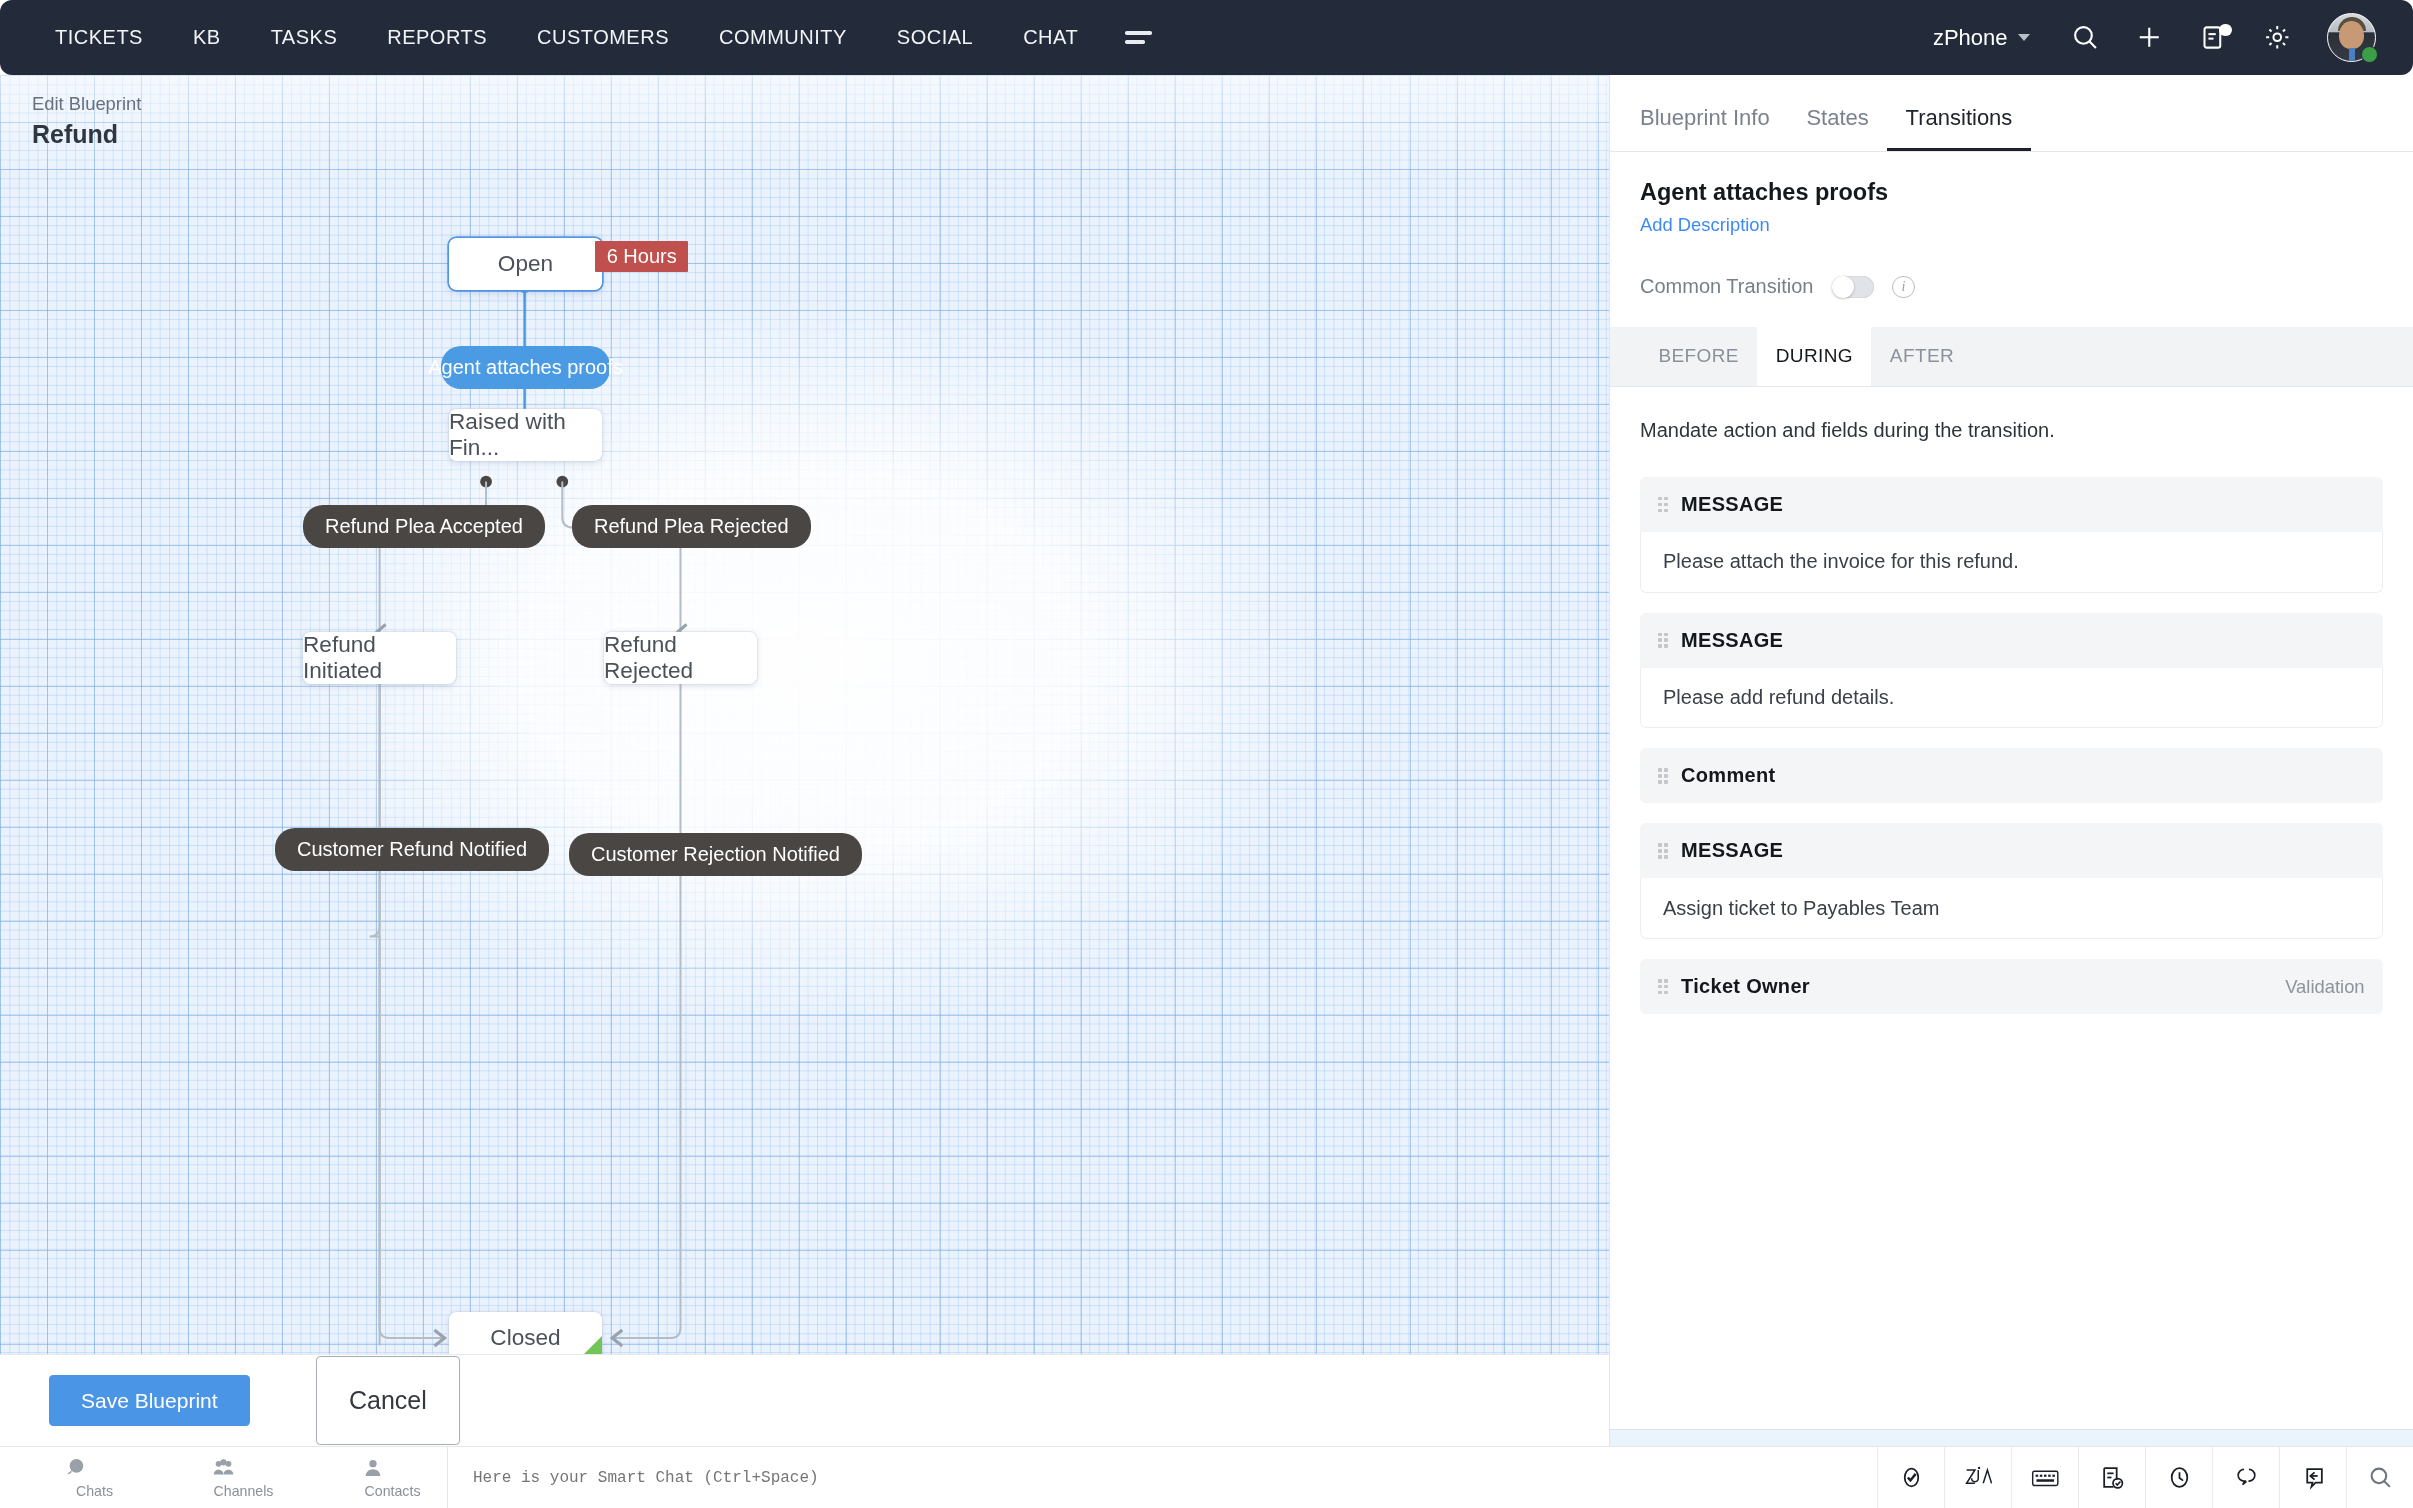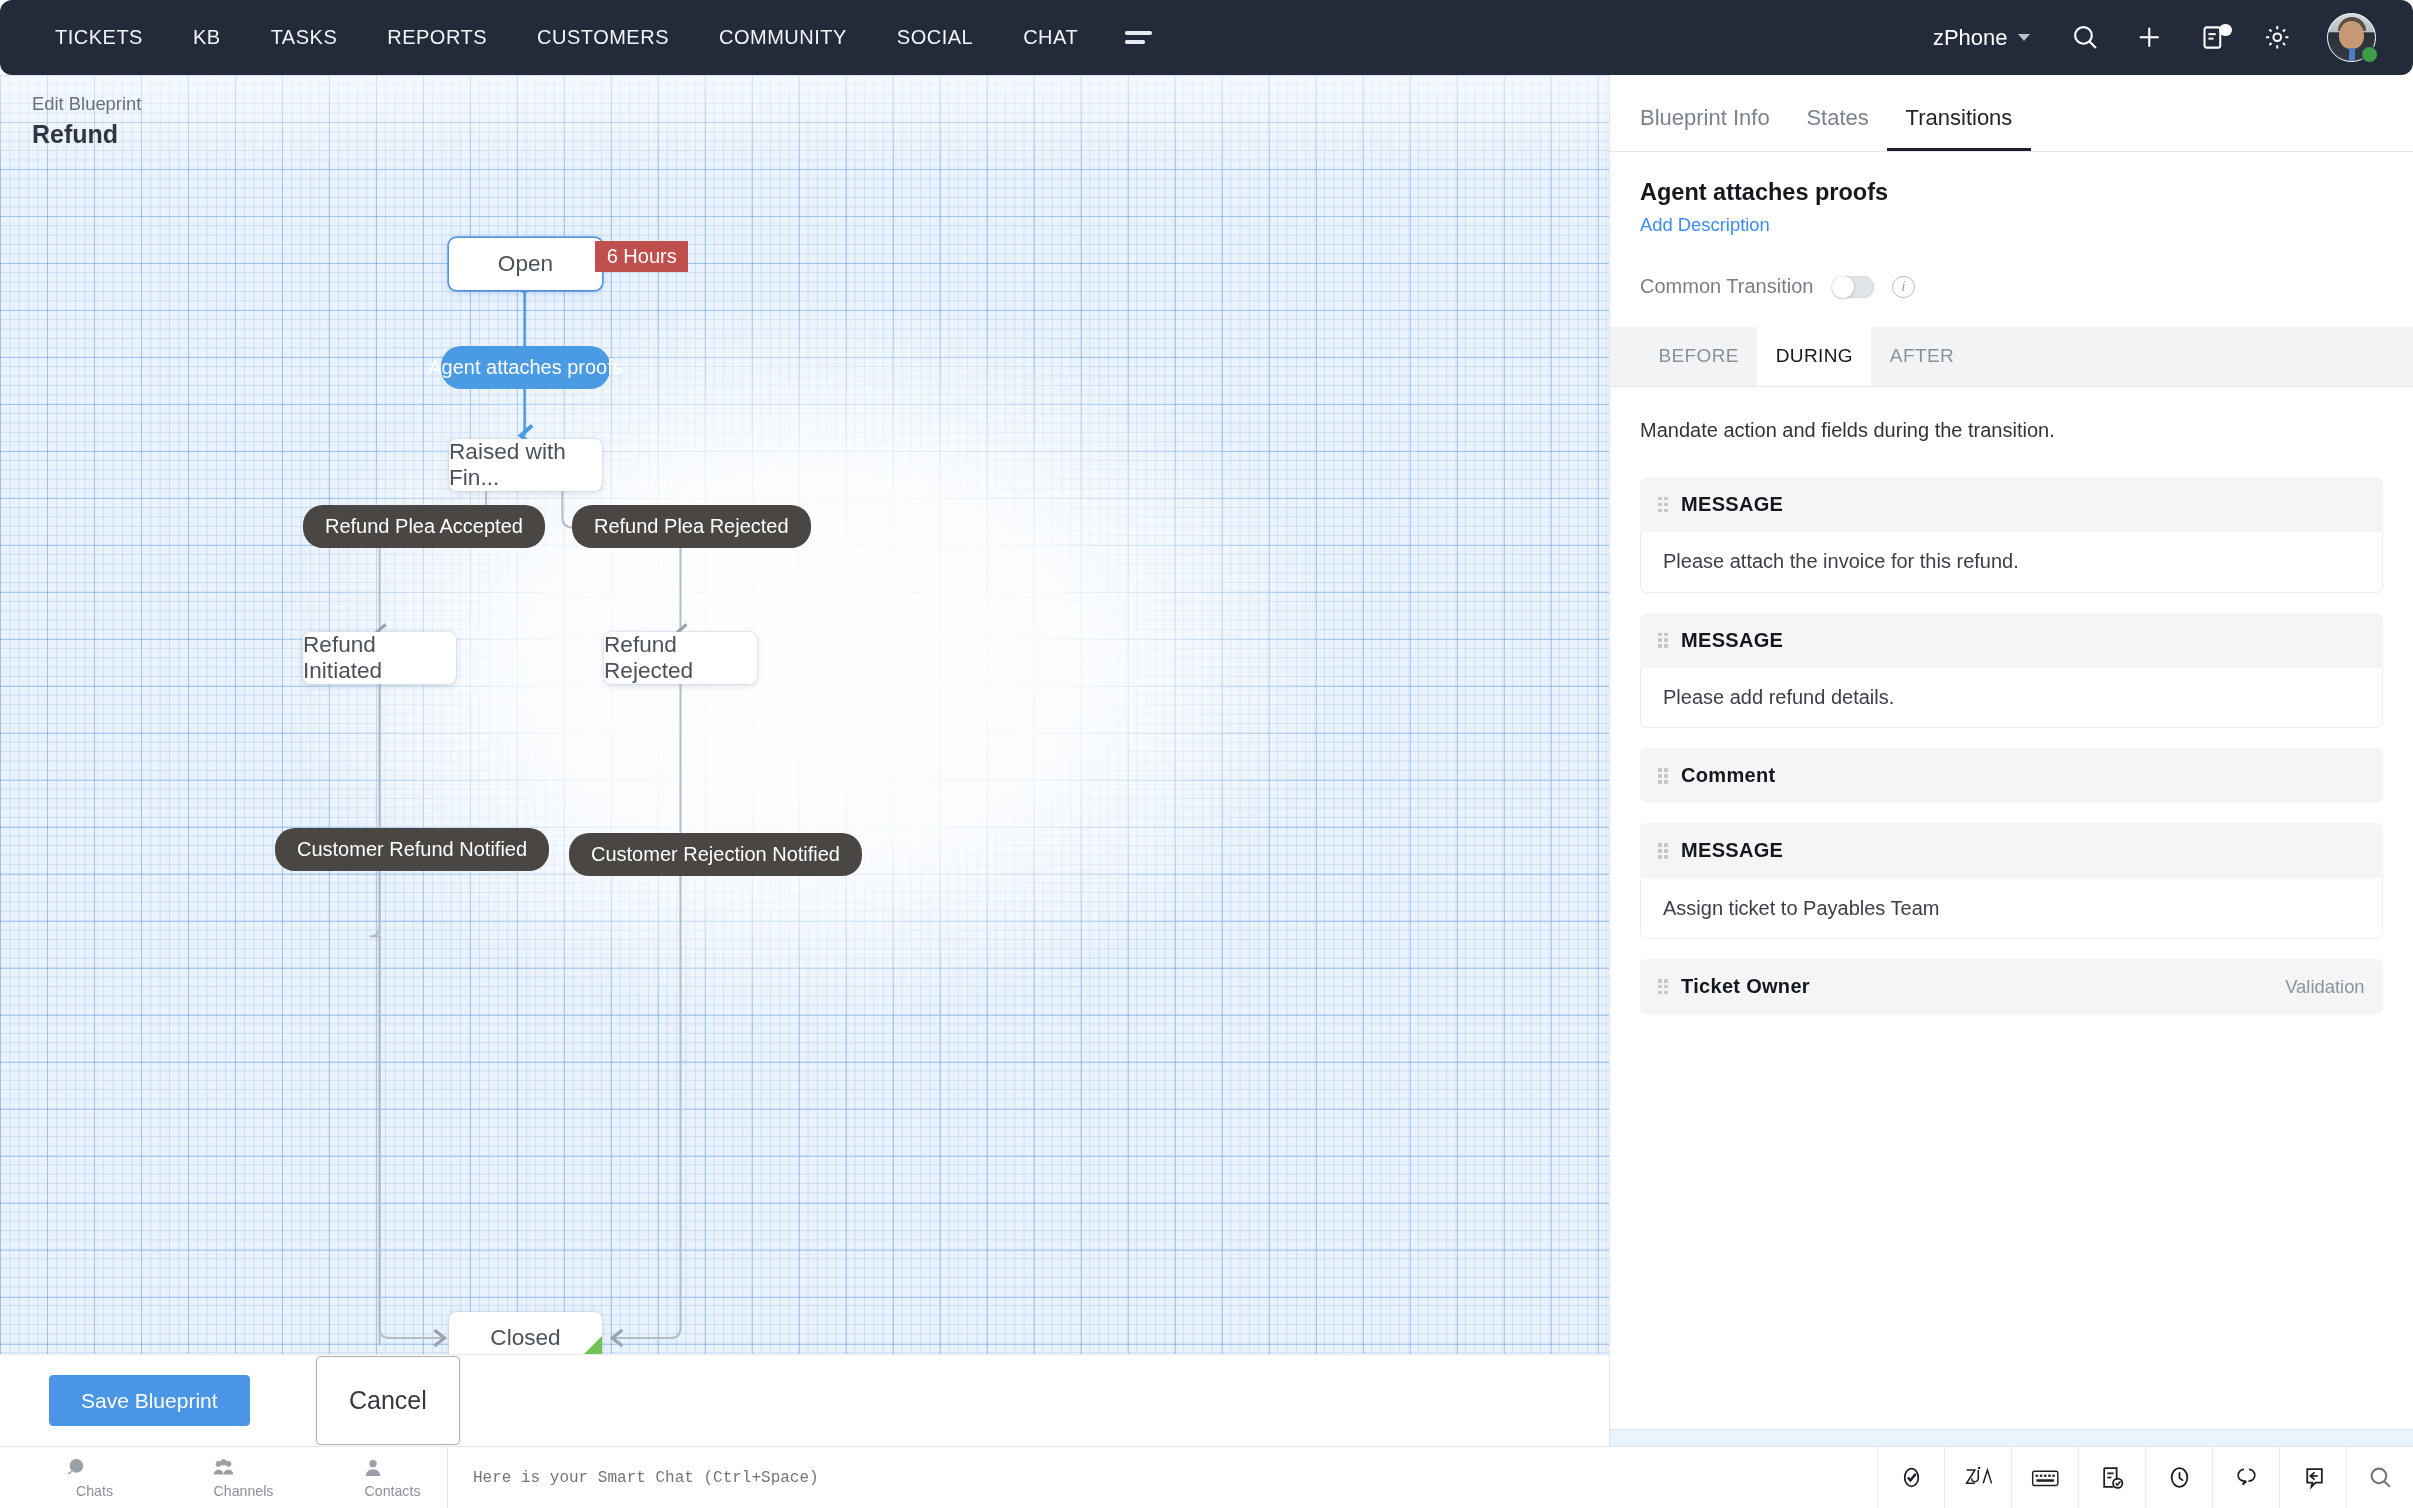--- a/index.html
+++ b/index.html
@@ -289,21 +289,21 @@
 
     <div class="node sel" style="left:449px; top:163px; width:153px; height:52px;">
       <span>Open</span>
     </div>
     <div class="sla-badge" style="left:595px; top:166px;">6 Hours</div>
 
     <div class="trans-pill blue" style="left:441px; top:271px; width:169px;">
       <span>Agent attaches proofs</span>
     </div>
 
-    <div class="node" style="left:449px; top:364px; width:153px; height:52px;">
+    <div class="node" style="left:449px; top:334px; width:153px; height:52px;">
       <span>Raised with Fin...</span>
     </div>
 
     <div class="trans-pill dark" style="left:303px; top:430px;">
       <span>Refund Plea Accepted</span>
     </div>
     <div class="trans-pill dark" style="left:572px; top:430px;">
       <span>Refund Plea Rejected</span>
     </div>
 

